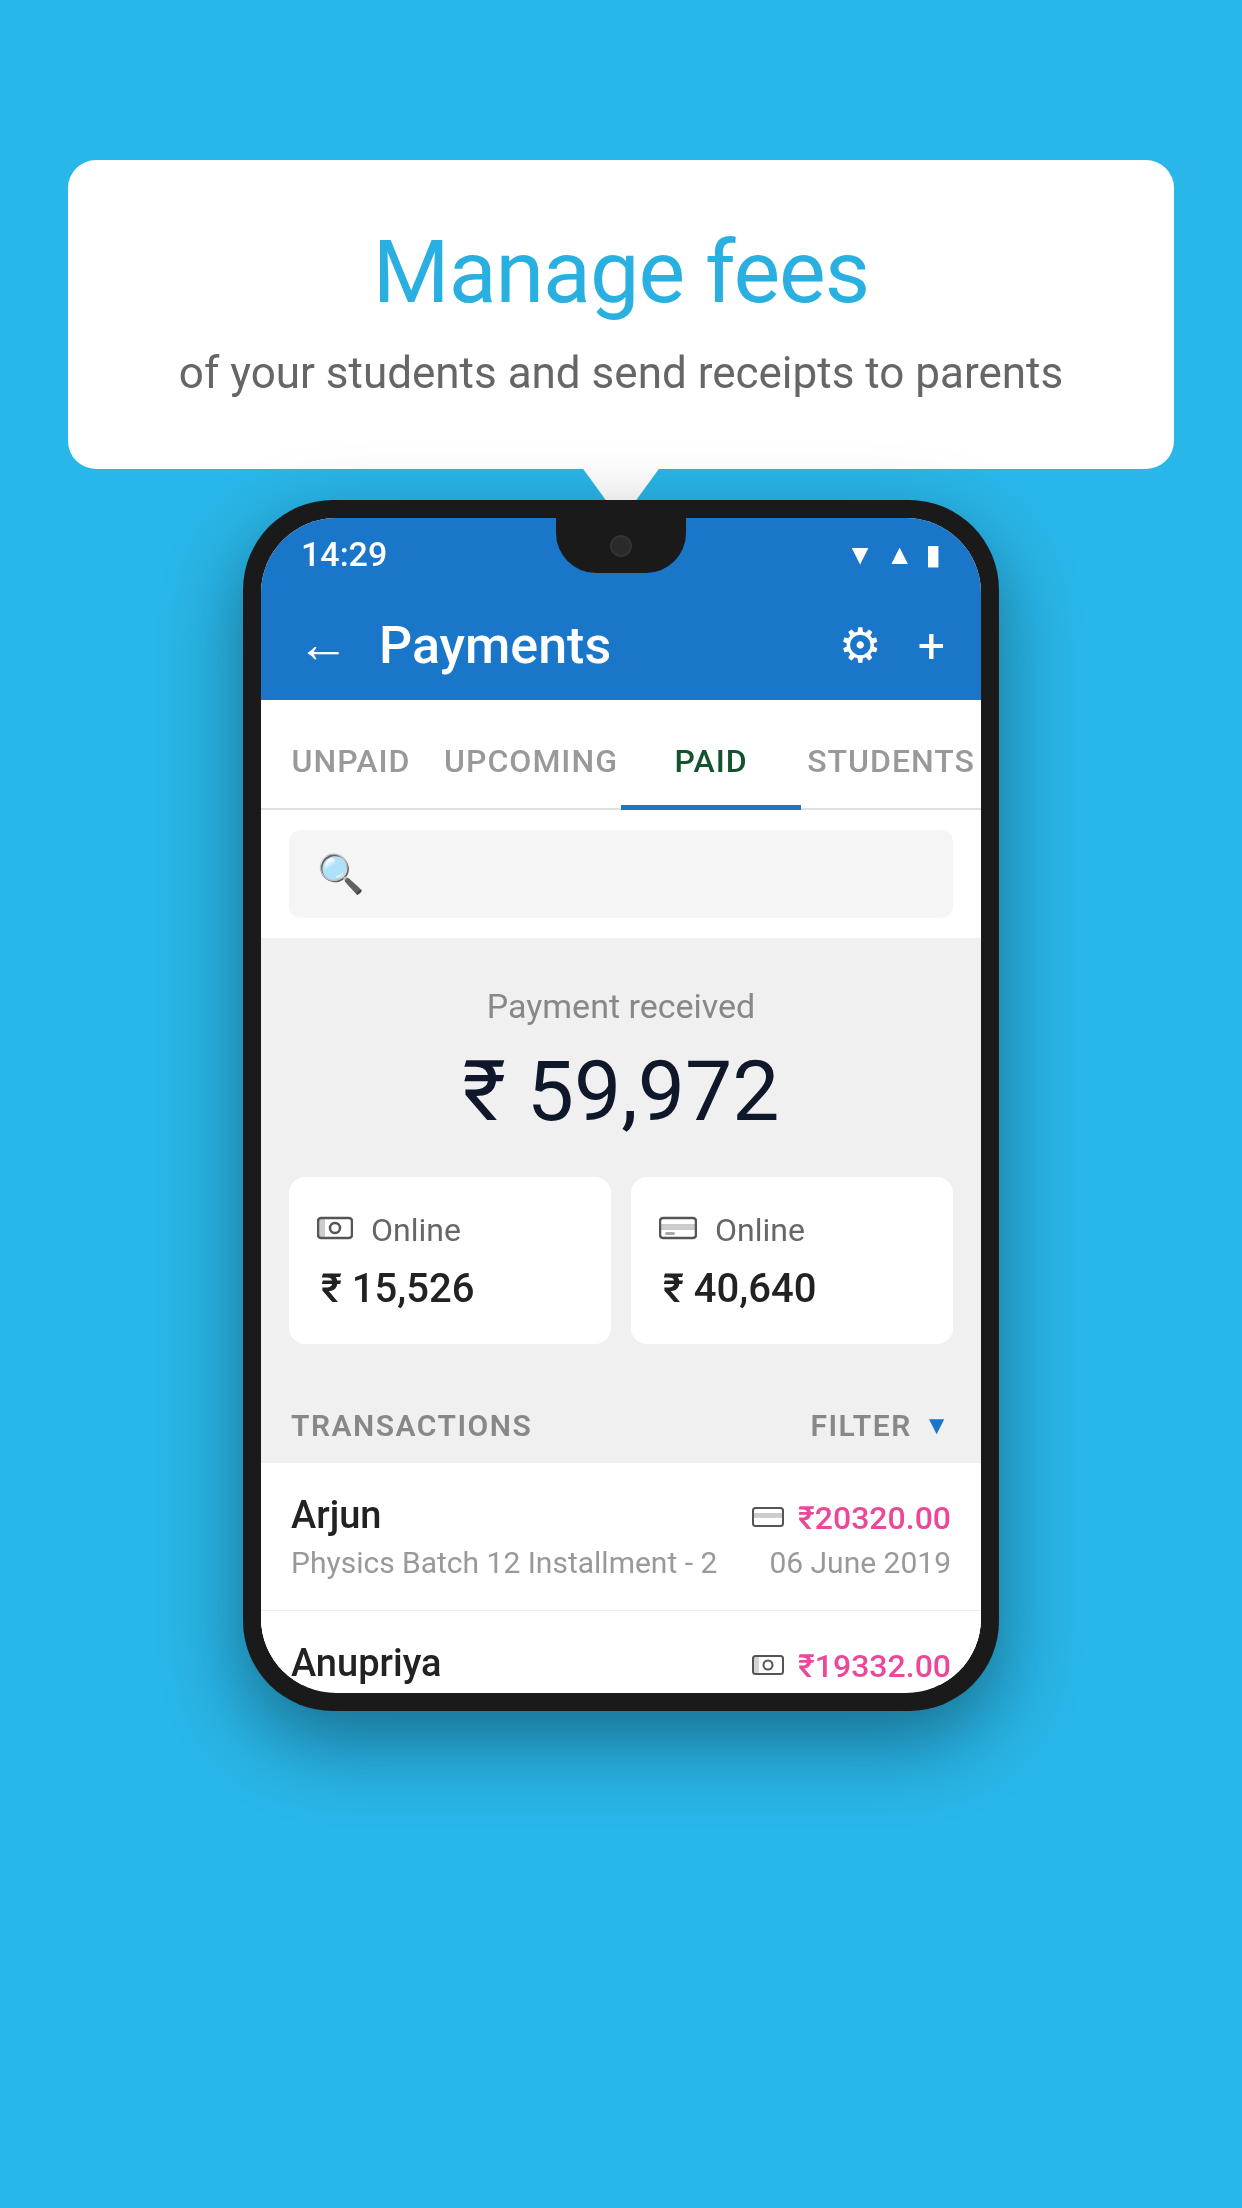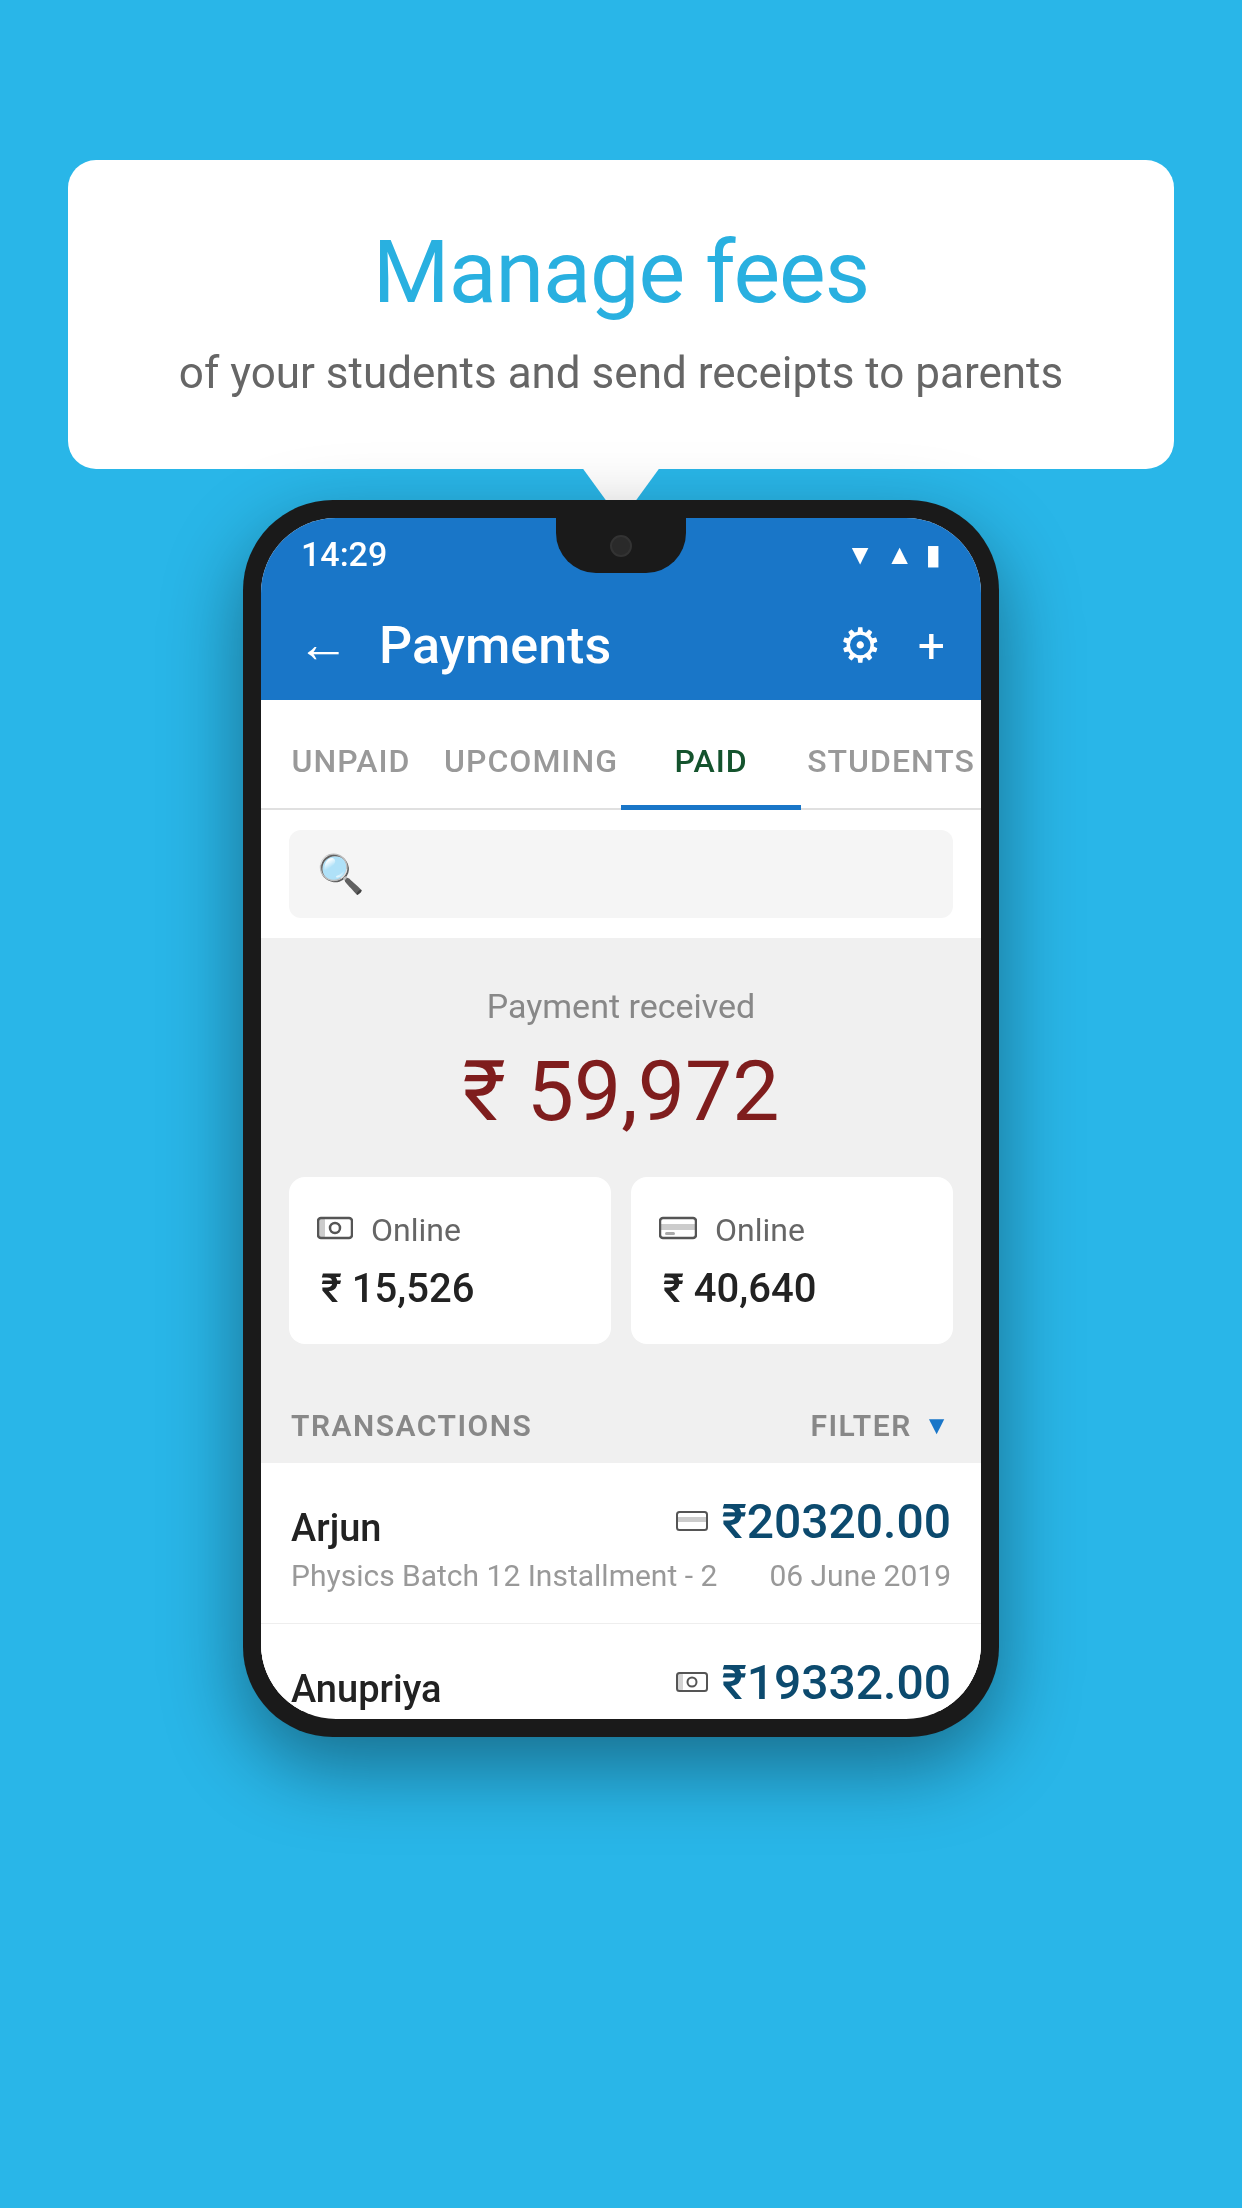--- a/index.html
+++ b/index.html
@@ -237,21 +237,21 @@
       text-align: center;
     }
 
     .payment-label {
       color: #888;
       font-size: 34px;
       margin-bottom: 16px;
     }
 
     .payment-amount {
-      color: #7f1d1d;
+      color: #0f172a;
       font-size: 84px;
       font-weight: 400;
     }
 
     
     .payment-cards {
       display: flex;
       gap: 20px;
       padding: 0 28px 36px;
       background: #f0f0f0;
@@ -340,22 +340,22 @@
       font-weight: 500;
     }
 
     .transaction-right {
       display: flex;
       align-items: center;
       gap: 14px;
     }
 
     .transaction-amount {
-      color: #0c4a6e;
-      font-size: 48px;
+      color: #ec4899;
+      font-size: 32px;
       font-weight: 500;
     }
 
     .payment-type-icon {
       color: #555;
       font-size: 32px;
     }
 
     .transaction-bottom {
       display: flex;

